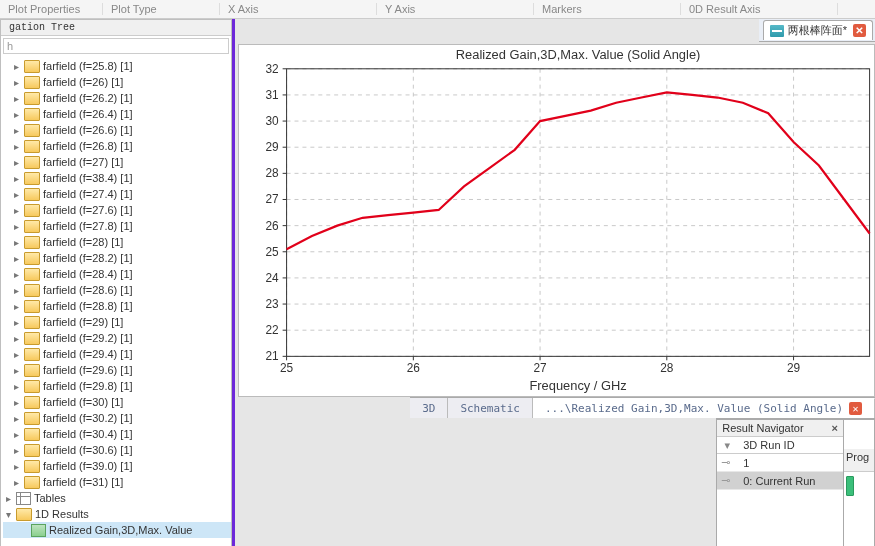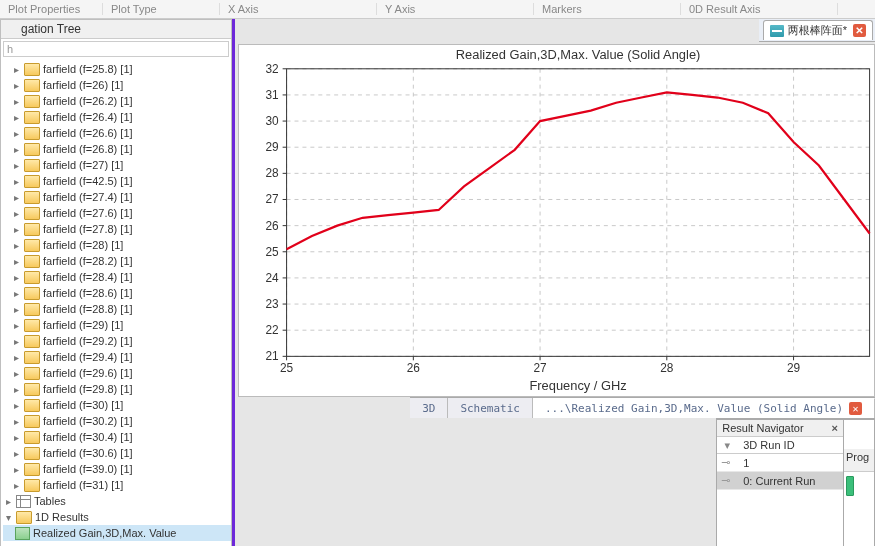--- a/index.html
+++ b/index.html
@@ -33,24 +33,25 @@
   }
   .left-pane {
     width: 230px;
     background: #fff;
     border: 1px solid #bfbfbf;
     display: flex;
     flex-direction: column;
     overflow: hidden;
   }
   .left-title {
-    padding: 2px 20px;
-    font-size: 12px;
+    padding: 2px 8px;
+    font-size: 10px;
     border-bottom: 1px solid #ccc;
     background: #f0f0f0;
+    font-family: Liberation Mono, monospace;
   }
   .search-box {
     margin: 2px;
     border: 1px solid #ccc;
     padding: 1px 3px;
     font-size: 11px;
     color: #999;
     background: #fff;
   }
   .tree {
@@ -80,21 +81,21 @@
   .tree-node .folder{
     width: 14px;
     height: 11px;
     margin-right: 3px;
     background: linear-gradient(#ffe9a8, #f7c95d);
     border: 1px solid #c89b2d;
     border-radius: 1px;
     position: relative;
   }
   .tree-node .label { color: #333; }
-  .tree-node.level2 { padding-left: 12px; }
+  .tree-node.level2 { padding-left: 28px; }
   .tree-node.selected {
     background: #cde6f7;
   }
   .tree-node .chart-icon{
     width: 13px; height:11px; margin-right:3px;
     background: linear-gradient(#bde3bf,#8bd08f);
     border:1px solid #5aa35e;
   }
   .tree-node .tables-icon{
     width:13px; height:11px; margin-right:3px;
@@ -307,21 +308,21 @@
           <span class="label">farfield (f=26.8) [1]</span>
         </div>
         <div class="tree-node">
           <span class="expander">▸</span>
           <span class="folder"></span>
           <span class="label">farfield (f=27) [1]</span>
         </div>
         <div class="tree-node">
           <span class="expander">▸</span>
           <span class="folder"></span>
-          <span class="label">farfield (f=42.5) [1]</span>
+          <span class="label">farfield (f=38.4) [1]</span>
         </div>
         <div class="tree-node">
           <span class="expander">▸</span>
           <span class="folder"></span>
           <span class="label">farfield (f=27.4) [1]</span>
         </div>
         <div class="tree-node">
           <span class="expander">▸</span>
           <span class="folder"></span>
           <span class="label">farfield (f=27.6) [1]</span>

